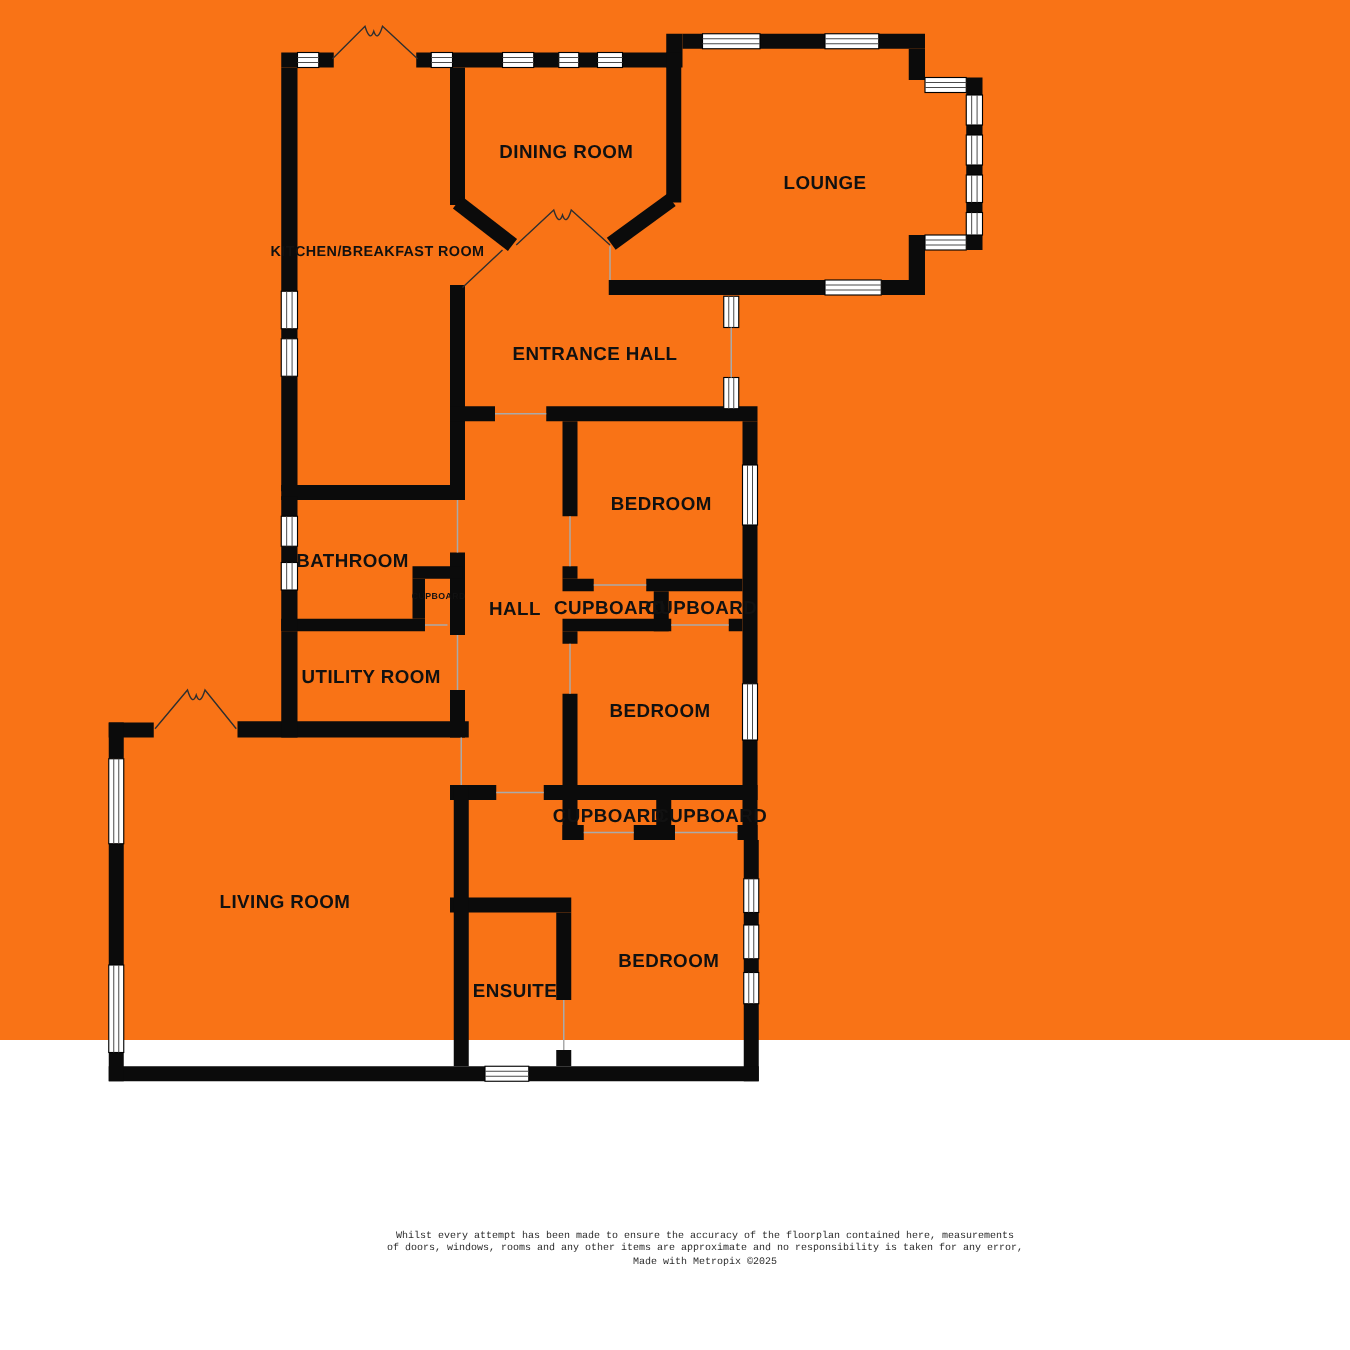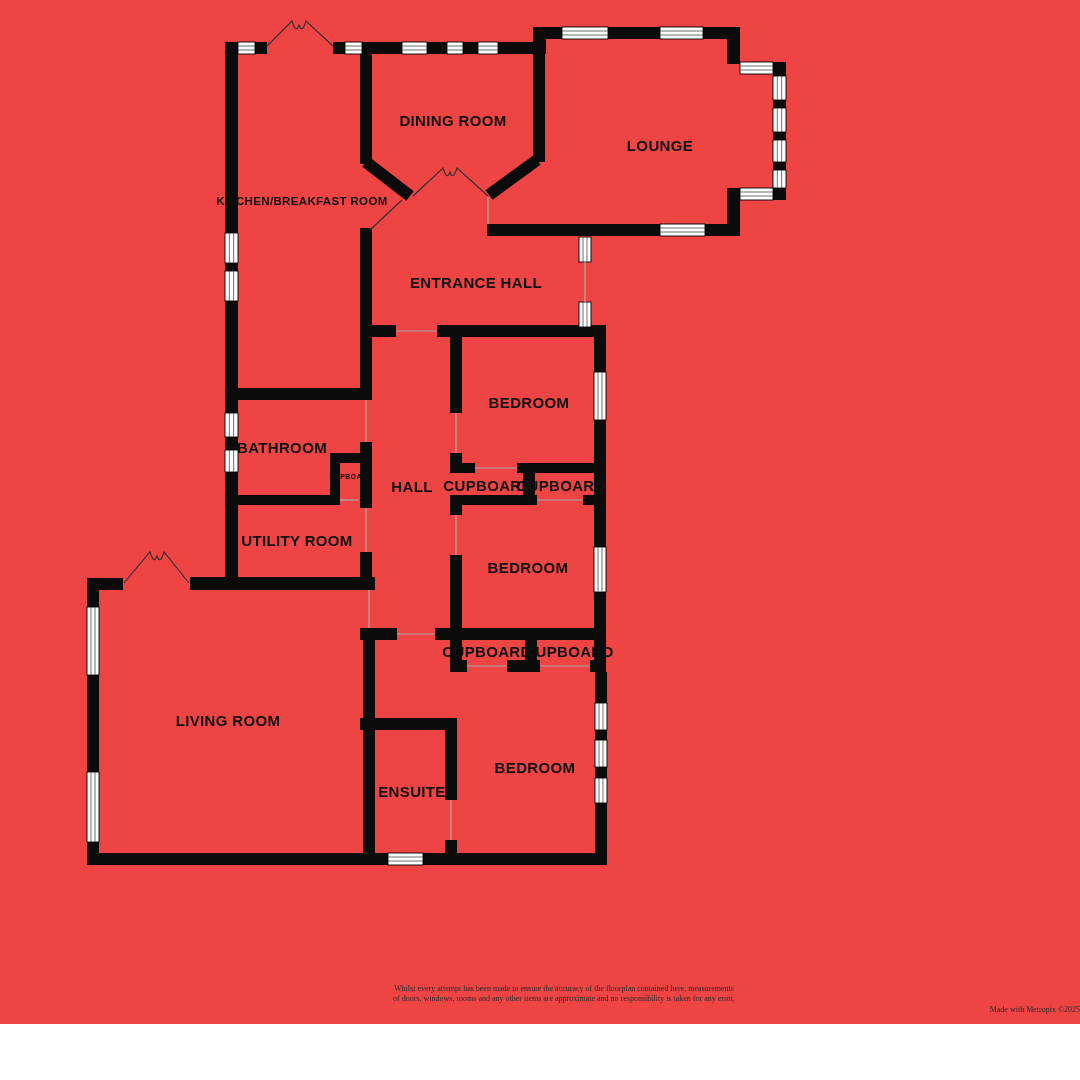--- a/index.html
+++ b/index.html
@@ -1,21 +1,21 @@
 <!DOCTYPE html>
 <html><head>
 <meta charset="utf-8">
 <style>
   html,body{margin:0;padding:0;background:#ffffff;}
   body{width:1080px;height:1080px;overflow:hidden;font-family:"Liberation Sans",sans-serif;}
-  .stage{position:relative;width:1080px;height:1024px;background:#ef4444;}
+  .stage{position:relative;width:1080px;height:832px;background:#f97316;}
   svg{position:absolute;left:0;top:0;}
   .disclaimer{position:absolute;left:0;right:0;top:984px;text-align:center;color:#2b2b2b;}
-  .disclaimer p{margin:0;font-size:8px;line-height:10.3px;font-family:Liberation Serif, serif;padding-left:48px;}
-  .disclaimer p.credit{margin-top:0;text-align:right;}
+  .disclaimer p{margin:0;font-size:8px;line-height:10.3px;font-family:Liberation Mono, monospace;padding-left:48px;}
+  .disclaimer p.credit{margin-top:0;}
 </style>
 </head>
 <body>
 
 <div class="stage">
   <svg width="1080" height="1080" viewBox="0 0 1080 1080">
       <rect x="225" y="42" width="15" height="12" fill="#0b0b0b"></rect>
       <rect x="255" y="42" width="12" height="12" fill="#0b0b0b"></rect>
       <rect x="333" y="42" width="14" height="12" fill="#0b0b0b"></rect>
       <rect x="360" y="42" width="42" height="12" fill="#0b0b0b"></rect>

